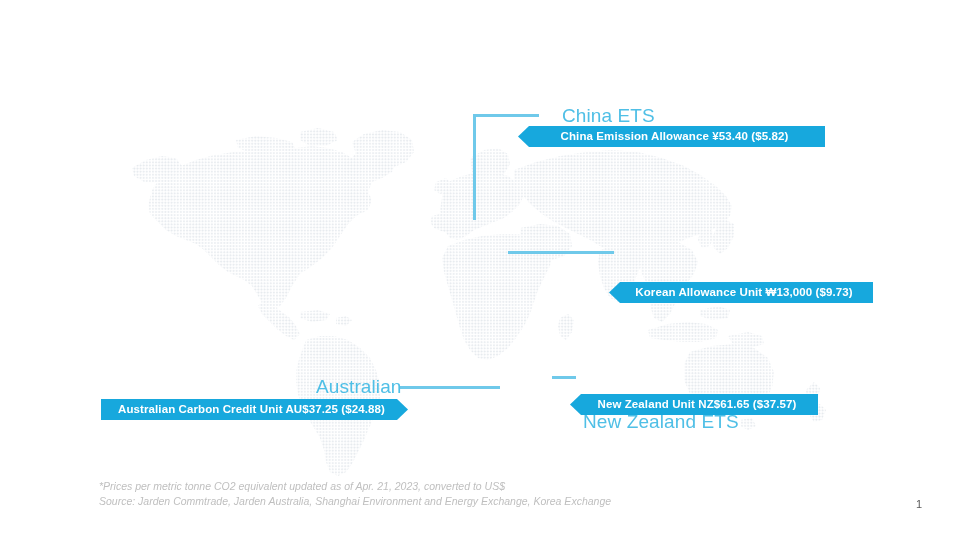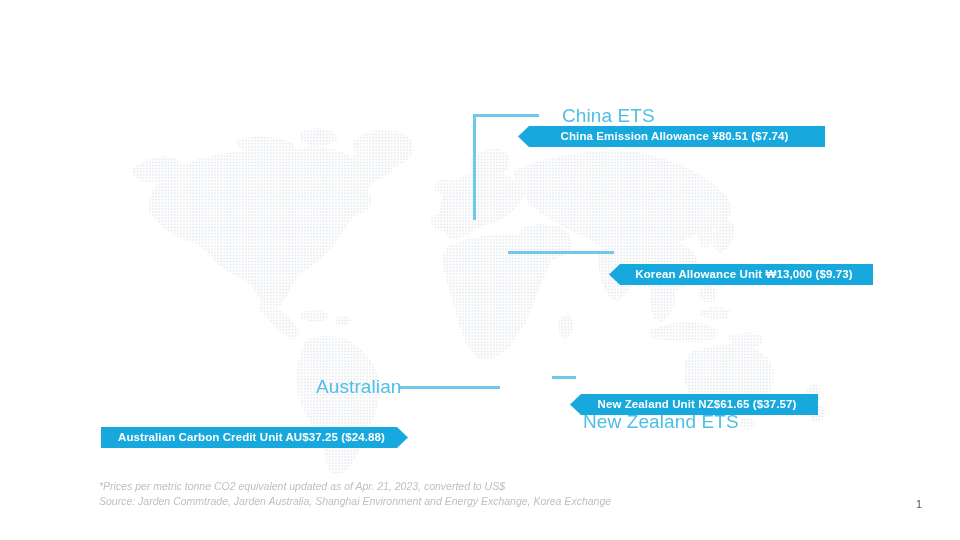--- a/index.html
+++ b/index.html
@@ -45,21 +45,20 @@
     display:flex;align-items:center;justify-content:center;
     box-sizing:border-box;
   }
   .banner.left-point{
     padding-left:16px;padding-right:10px;
     clip-path:polygon(11px 0, 100% 0, 100% 100%, 11px 100%, 0 50%);
   }
   .banner.right-point{
     padding-left:10px;padding-right:16px;
     clip-path:polygon(0 0, calc(100% - 11px) 0, 100% 50%, calc(100% - 11px) 100%, 0 100%);
-    margin-top:28px;
   }
 
   
   .footnote{
     position:absolute;
     color:#BFBFBF;
     font-size:10.5px;
     font-style:italic;
     white-space:nowrap;
     font-family:"Liberation Sans", sans-serif;
@@ -168,24 +167,24 @@
           </g>
         </mask>
       </defs>
       <rect x="0" y="0" width="960" height="540" fill="url(#dotgrid)" mask="url(#landmask)"></rect>
     </svg>
   </div>
 
   <div class="leader v" style="left:473px;top:115px;height:105px;"></div>
   <div class="leader h" style="left:473px;top:114px;width:66px;"></div>
   <div class="region-title" style="left:546px;top:106px;margin-left:16px;">China ETS</div>
-  <div class="banner left-point" style="left:518px;top:126px;width:307px;">China Emission Allowance  ¥80.51 ($7.74)</div>
+  <div class="banner left-point" style="left:518px;top:126px;width:307px;">China Emission Allowance  ¥53.40 ($5.82)</div>
 
   <div class="leader h" style="left:508px;top:251px;width:106px;"></div>
-  <div class="banner left-point" style="left:609px;top:264px;width:264px;">Korean Allowance Unit ₩13,000 ($9.73)</div>
+  <div class="banner left-point" style="left:609px;top:282px;width:264px;">Korean Allowance Unit ₩13,000 ($9.73)</div>
 
   <div class="leader h" style="left:399px;top:386px;width:101px;"></div>
   <div class="region-title" style="left:316px;top:377px;">Australian</div>
   <div class="banner right-point" style="left:101px;top:399px;width:307px;">Australian Carbon Credit Unit AU$37.25 ($24.88)</div>
 
   <div class="leader h" style="left:552px;top:376px;width:24px;"></div>
   <div class="region-title" style="left:583px;top:384px;margin-top:28px;">New Zealand ETS</div>
   <div class="banner left-point" style="left:570px;top:394px;width:248px;">New Zealand Unit NZ$61.65 ($37.57)</div>
 
   <div class="footnote" style="left:99px;top:441px;">*Prices per metric tonne CO2 equivalent updated as of Apr. 21, 2023, converted to US$</div>

